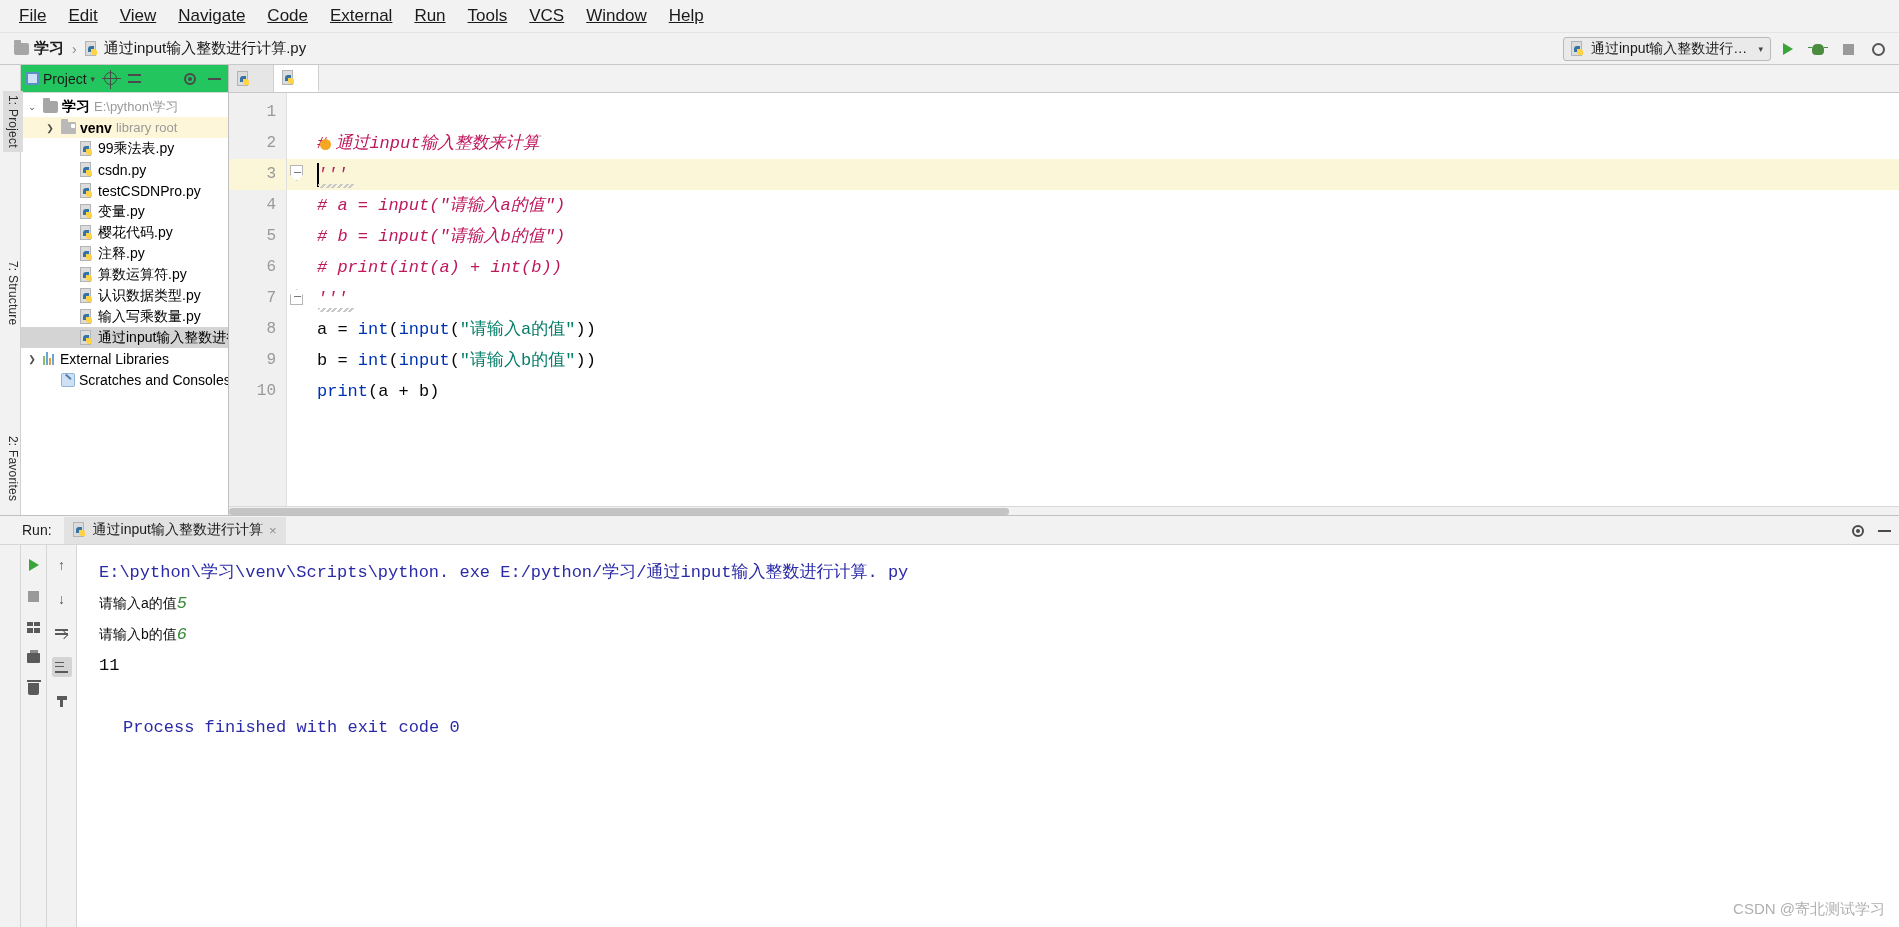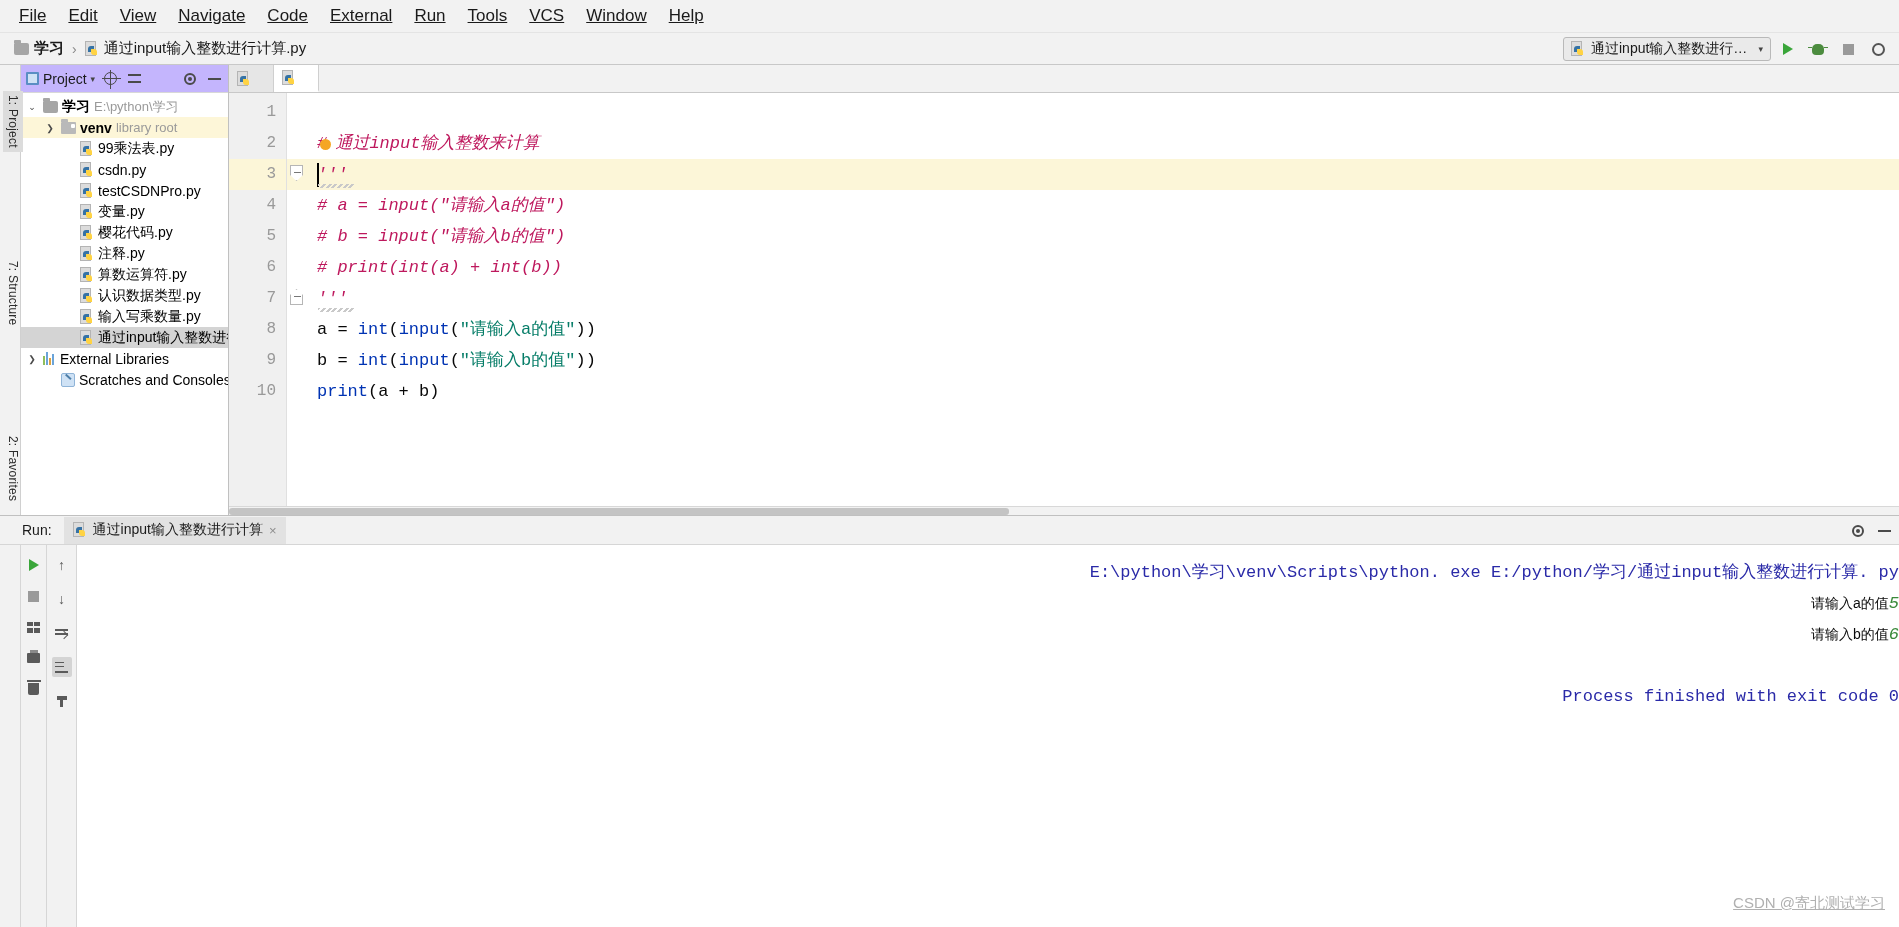--- a/index.html
+++ b/index.html
@@ -209,21 +209,21 @@
     width: 208px;
     flex: 0 0 208px;
     display: flex;
     flex-direction: column;
     background: #ffffff;
     border-right: 1px solid #c0c0c0;
   }
   .project-header {
     height: 28px;
     flex: 0 0 28px;
-    background: #c4b5fd;
+    background: #22c55e;
     display: flex;
     align-items: center;
     gap: 6px;
     padding: 0 5px;
     border-bottom: 1px solid #d8d8d8;
   }
   .proj-title {
     font-size: 14px;
     color: #1a1a1a;
     display: flex;
@@ -728,40 +728,38 @@
 
   .console {
     flex: 1 1 auto;
     background: #ffffff;
     padding: 12px 0 0 22px;
     font-family: "Liberation Mono", monospace;
     font-size: 17px;
     overflow: hidden;
     min-width: 0;
     position: relative;
-    text-align: right;
   }
   .oline {
     height: 31px;
     line-height: 31px;
     white-space: pre;
   }
   .o-cmd   { color: #2a2aa8; }
   .o-text  { color: #0a0a0a; font-family: "Liberation Sans", sans-serif; font-size: 14px; }
   .o-input { color: #3a8a3a; font-style: italic; }
   .o-res   { color: #0a0a0a; }
   .o-fin   { color: #2a2aa8; margin-left: 24px; }
 
   .watermark {
     position: absolute;
-    right: 14px; bottom: 14px;
+    right: 14px; bottom: 8px;
     font-size: 15px;
     color: #b0b0b0;
     font-family: "Liberation Sans", sans-serif;
-    text-decoration: underline;
   }
   .run-vtab-left {
     position: absolute;
     writing-mode: vertical-rl;
     font-size: 12px;
     color: #2b2b2b;
     white-space: nowrap;
     padding: 4px 3px;
     top: 8px; left: 3px;
   }
@@ -1105,20 +1103,21 @@
           </div>
         <div class="rtb">
             <span class="pin-ico"></span>
           </div>
       </div>
 
       <div class="console" id="console">
         <div class="oline"><span class="o-cmd">E:\python\学习\venv\Scripts\python. exe E:/python/学习/通过input输入整数进行计算. py</span></div>
           <div class="oline"><span class="o-text o-text">请输入a的值</span><span class="o-input">5</span></div>
           <div class="oline"><span class="o-text o-text">请输入b的值</span><span class="o-input">6</span></div>
+          <div class="oline"><span class="o-res">11</span></div>
           <div class="oline">&nbsp;</div>
           <div class="oline"><span class="o-fin">Process finished with exit code 0</span></div>
           <div class="watermark">CSDN @寄北测试学习</div>
       </div>
     </div>
   </div>
 
   <div class="run-vtab-left"></div>
 </div>
 

